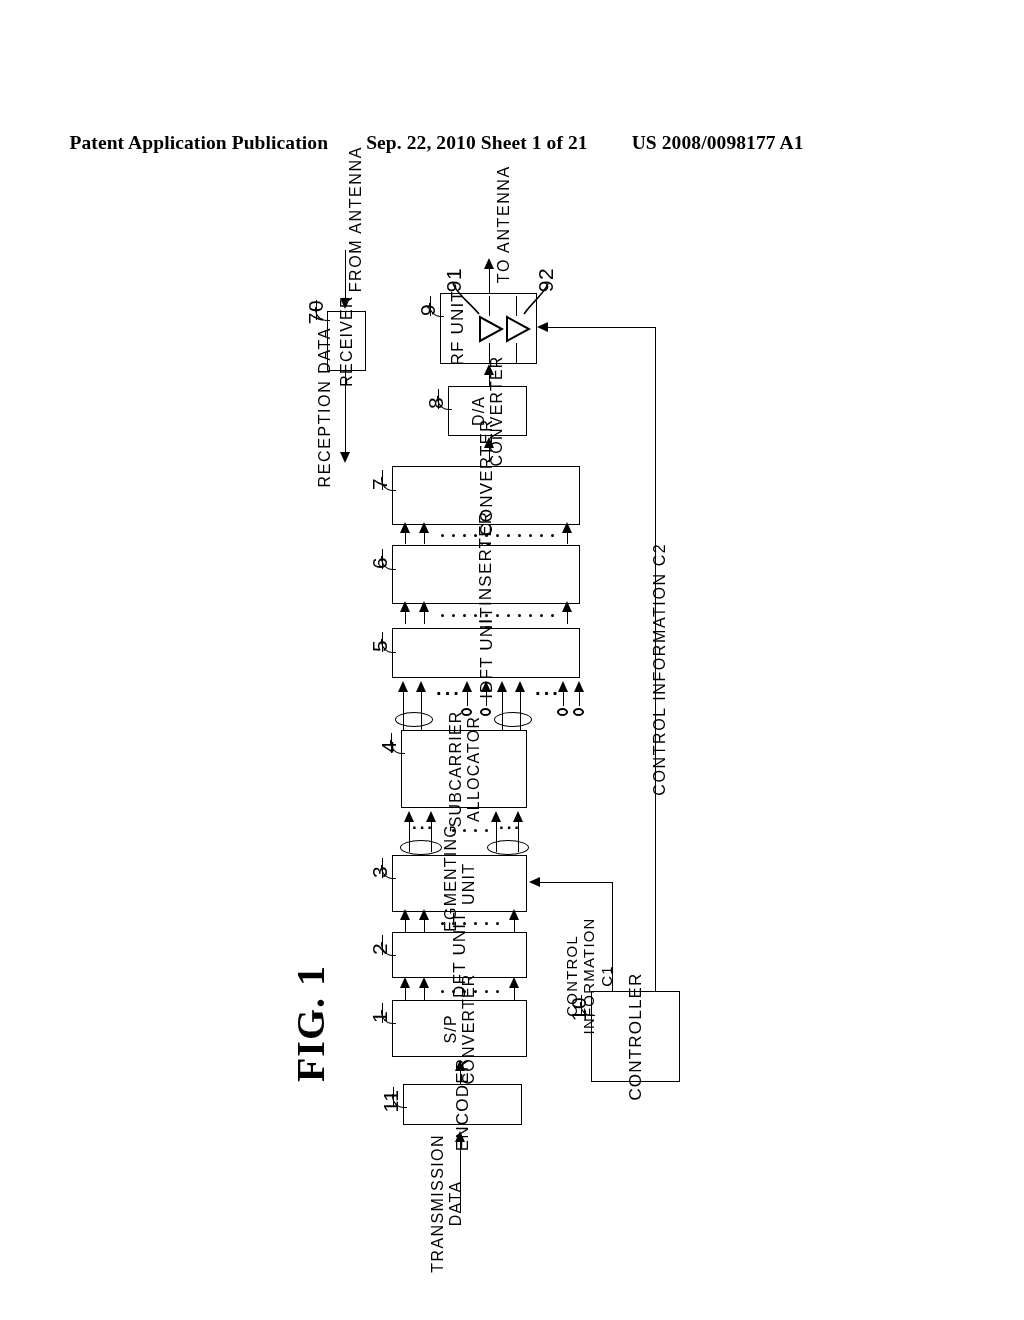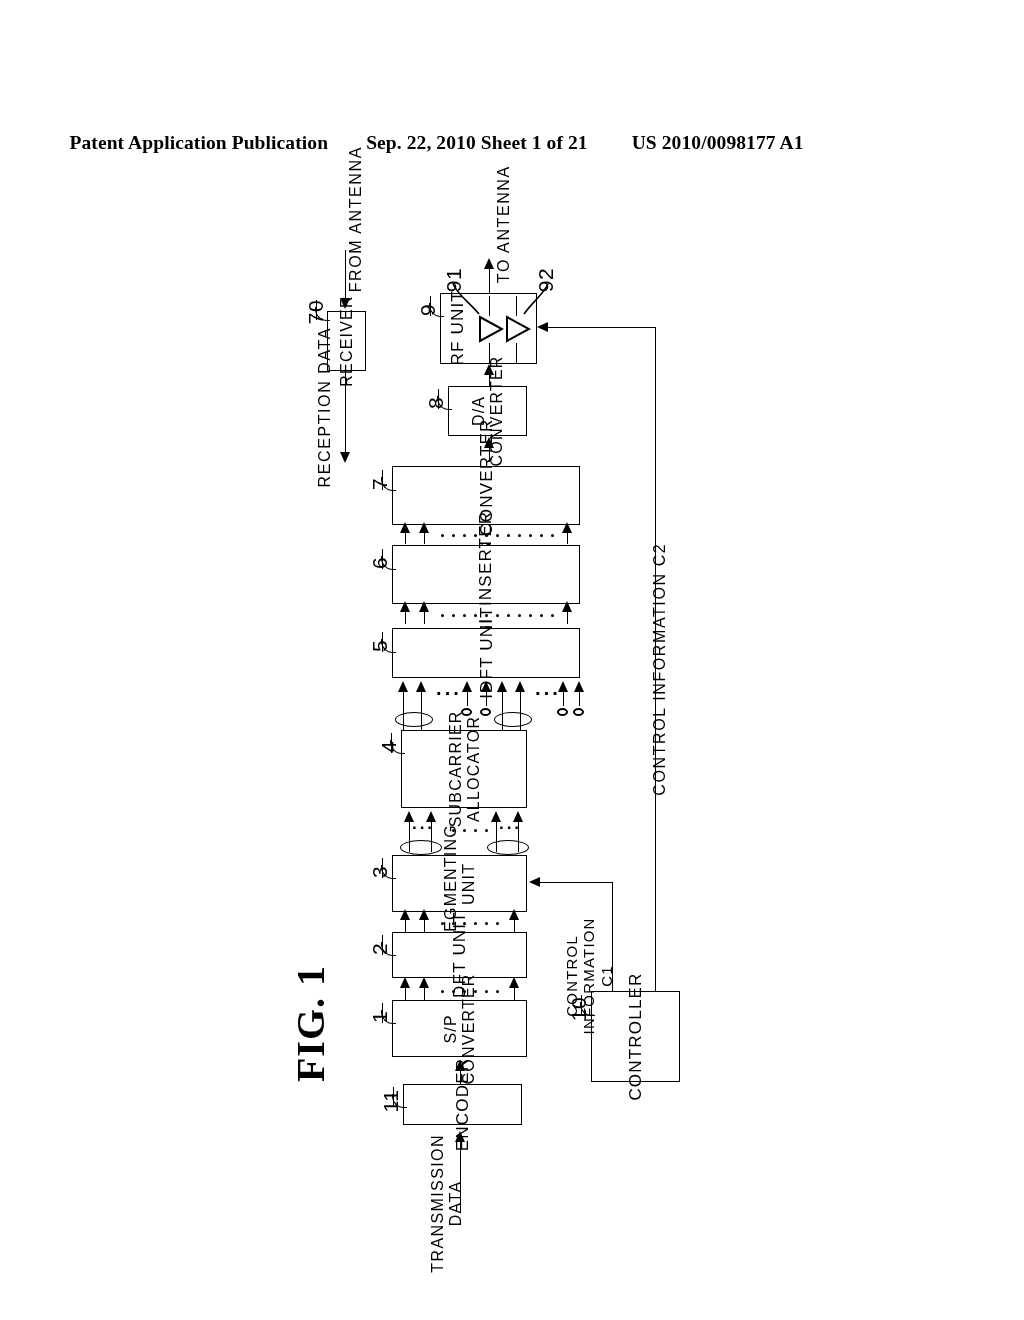--- a/index.html
+++ b/index.html
@@ -172,21 +172,21 @@
     width: 24px; height: 26px;
   }
   .amp-hollow svg { display: block; }
 </style>
 </head>
 <body>
 
 <div id="page-header">
   <span class="seg-pub">Patent Application Publication</span>
   <span class="seg-date">Sep. 22, 2010  Sheet 1 of 21</span>
-  <span class="seg-num">US 2010/0098177 A1</span>
+  <span class="seg-num">US 2008/0098177 A1</span>
 </div>
 
 <div id="fig-label">FIG. 1</div>
 
 <div id="diagram">
 
   <div class="vlabel" style="left:276px; top:210px; width:160px;">FROM ANTENNA</div>
   <div class="vline" style="left:345px; top:250px; height:48px;"></div>
   <div class="arr-down" style="left:340px; top:298px;"></div>
 

